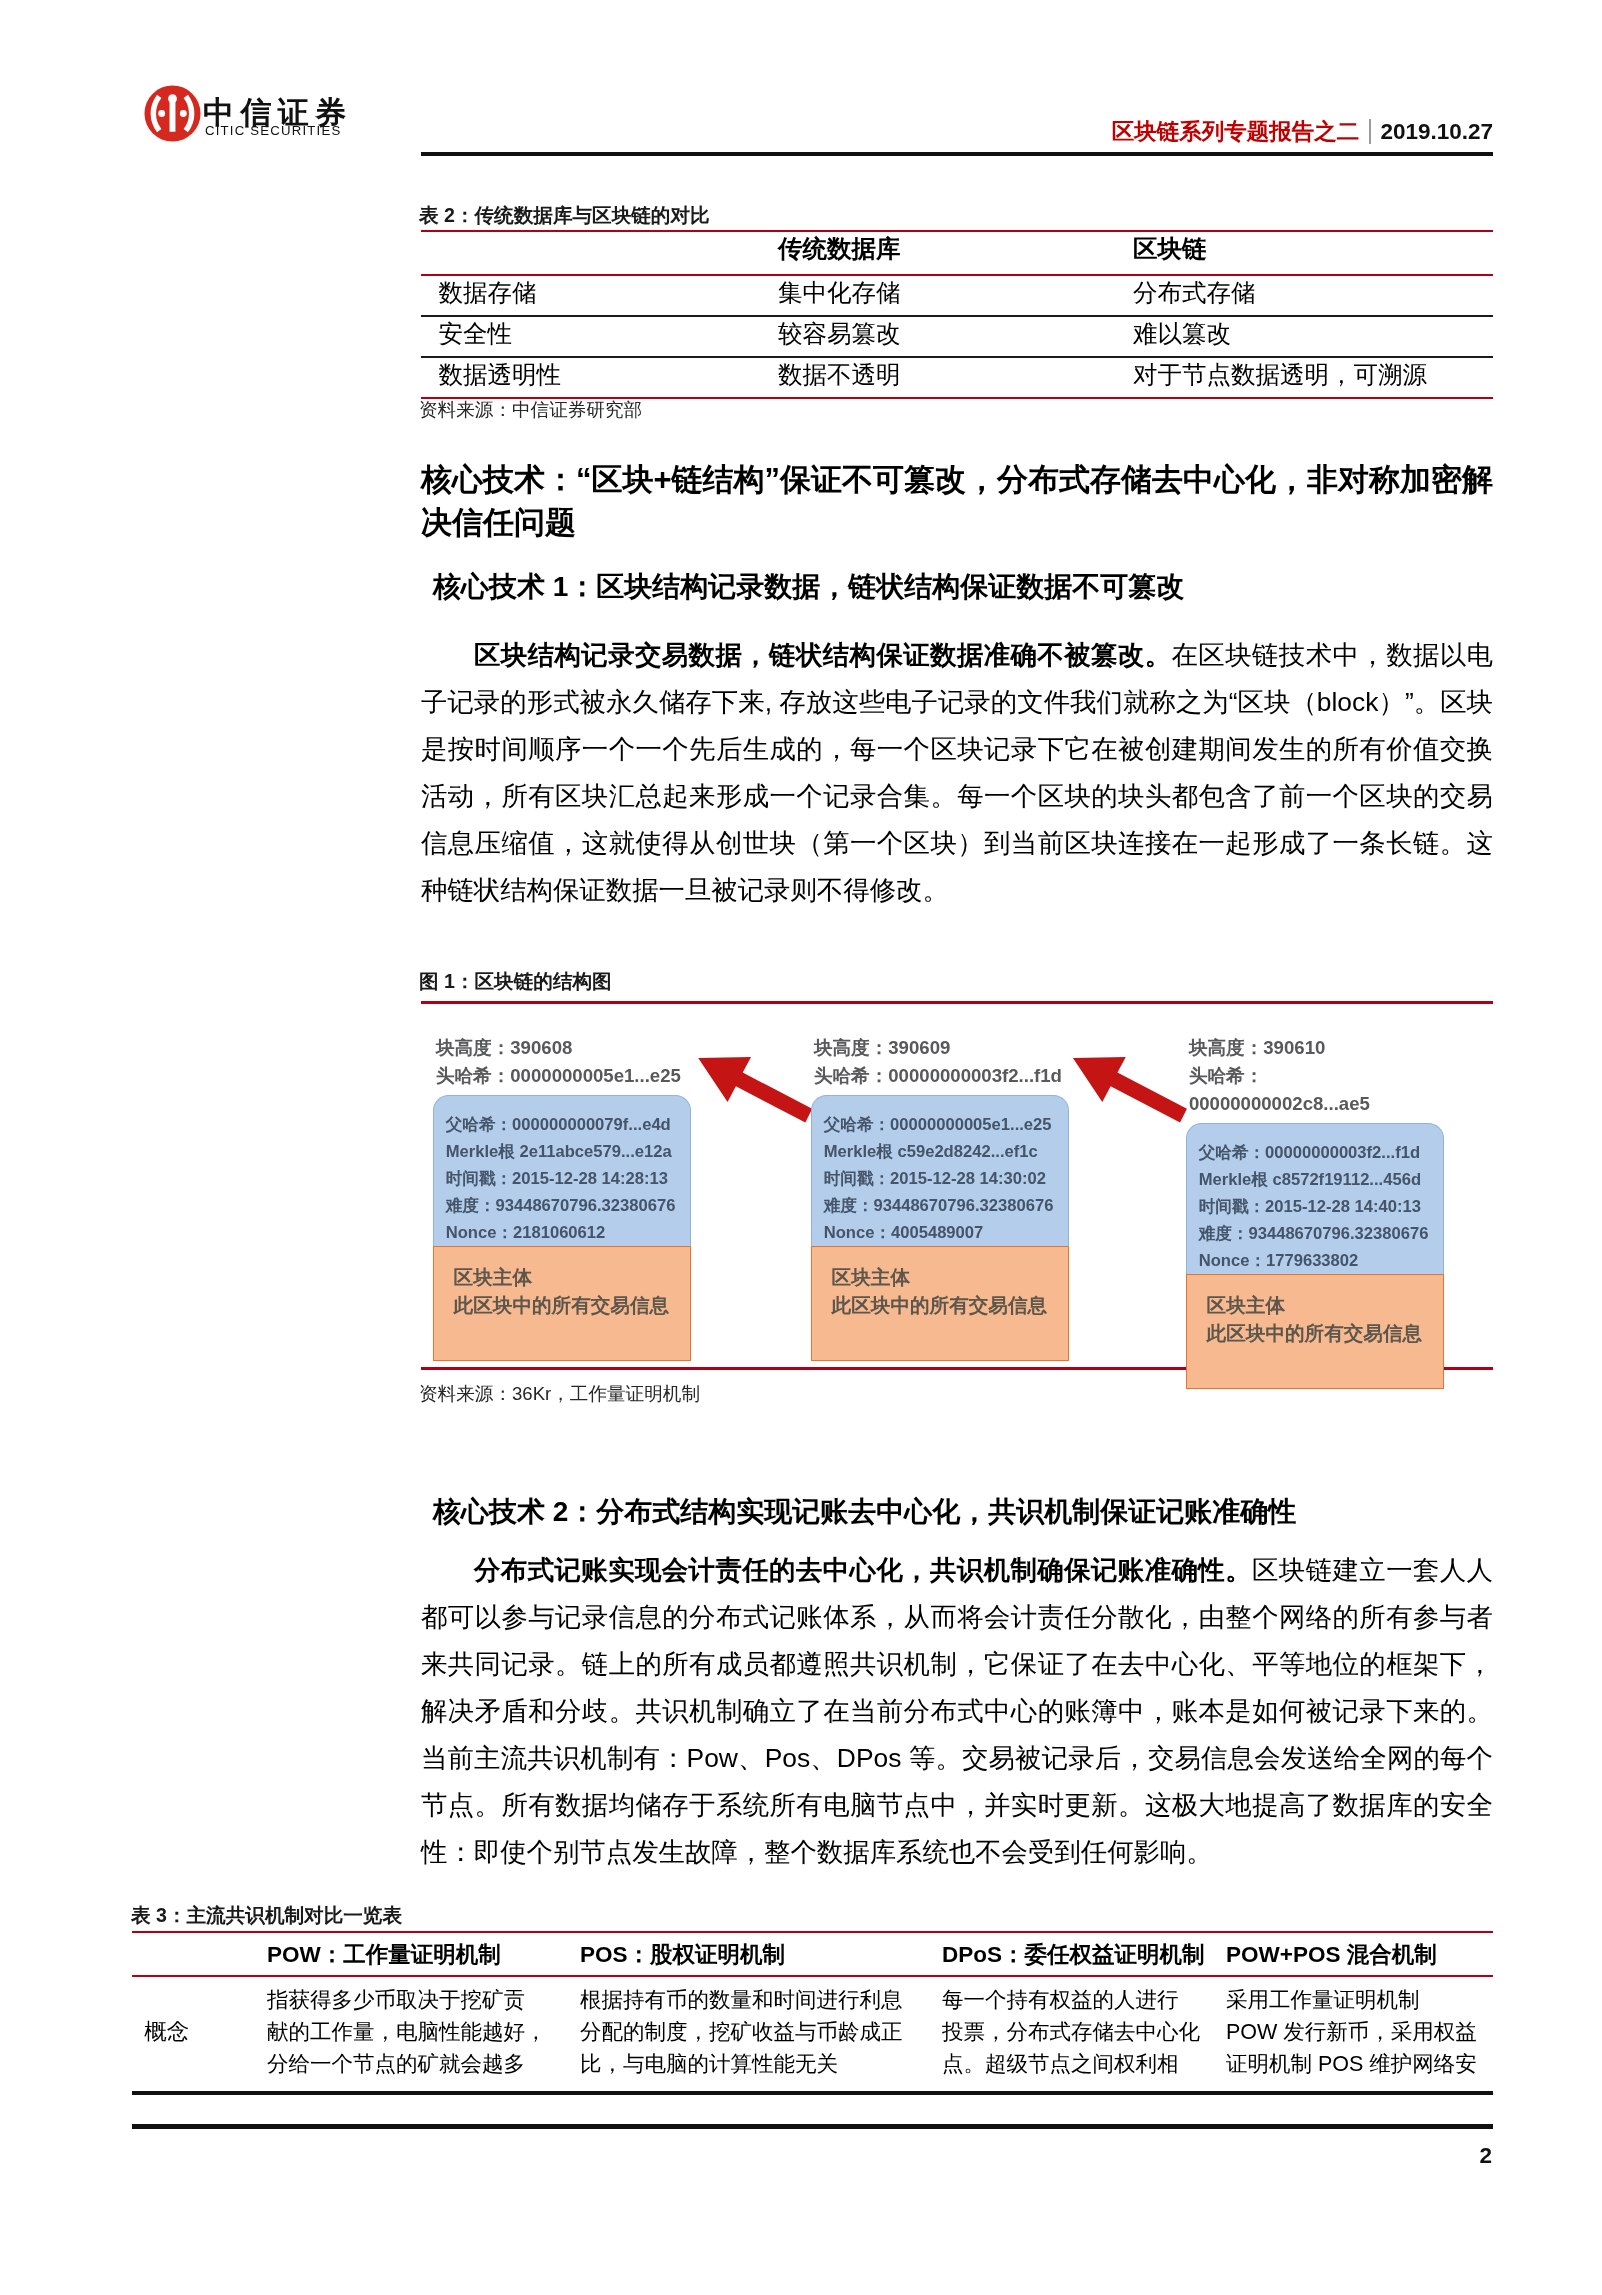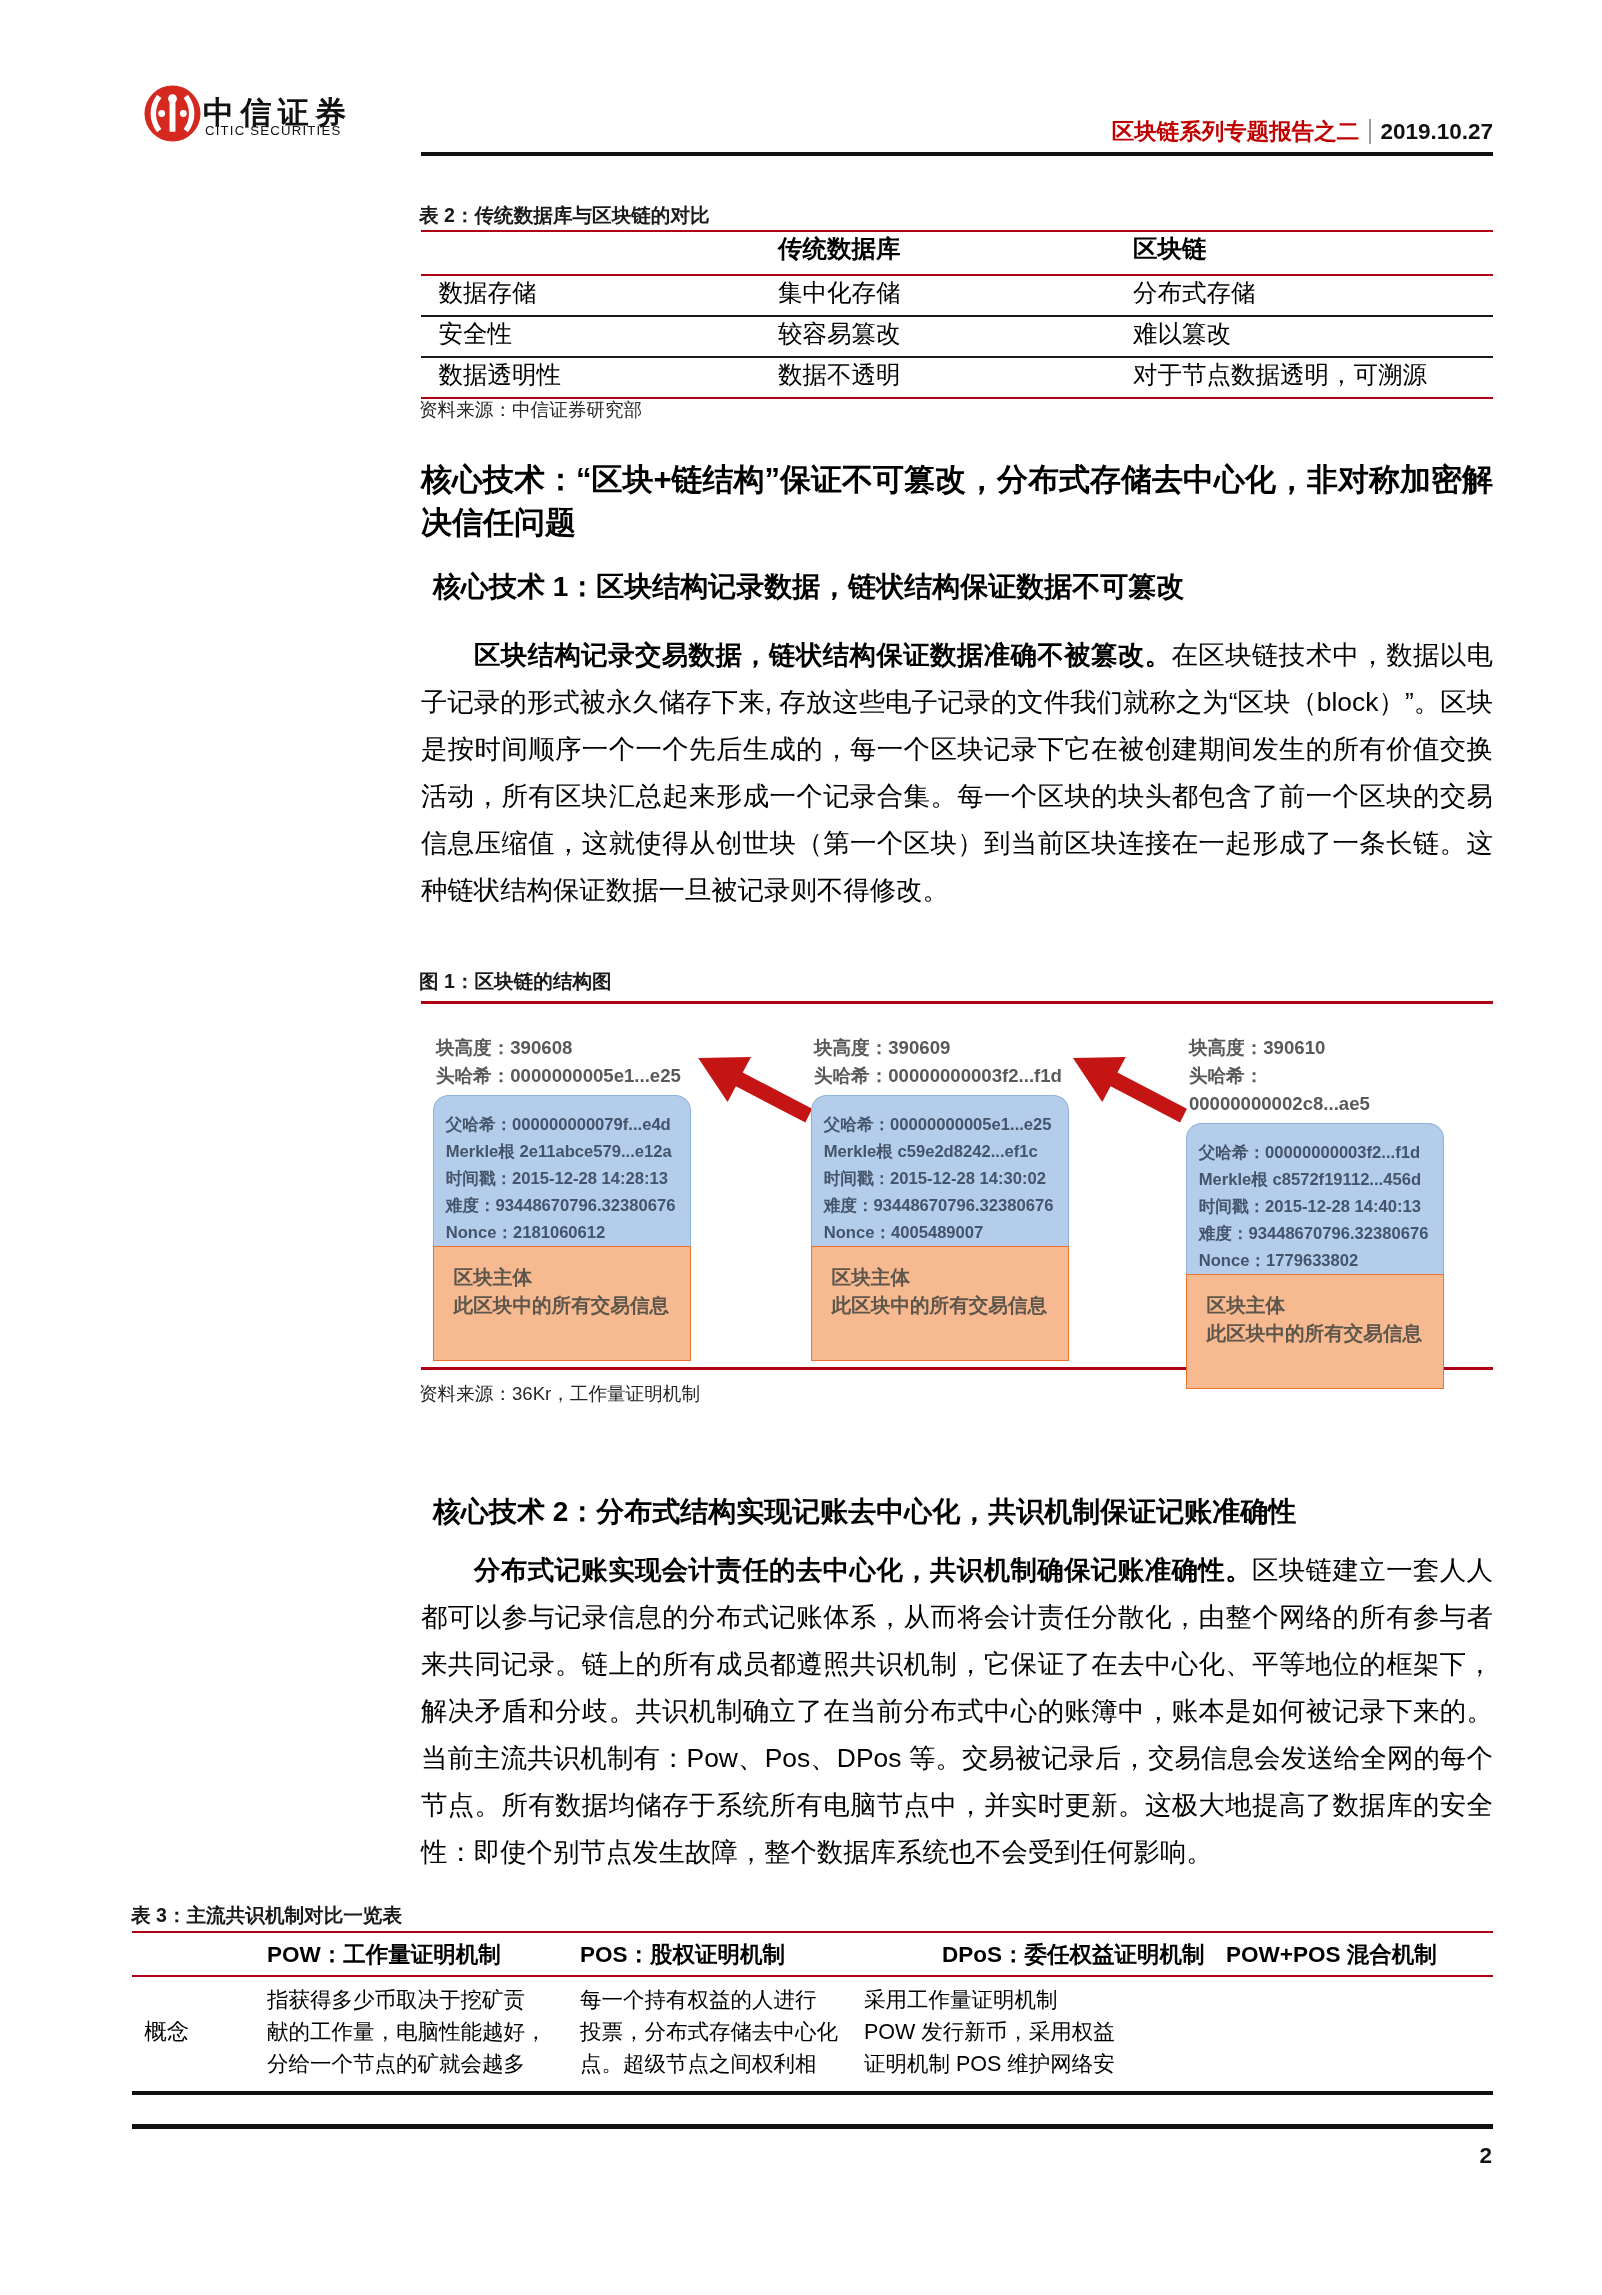--- a/index.html
+++ b/index.html
@@ -189,20 +189,23 @@
       <div class="t3-c1">POW：工作量证明机制</div>
       <div class="t3-c2">POS：股权证明机制</div>
       <div class="t3-c3">DPoS：委任权益证明机制</div>
       <div class="t3-c4">POW+POS 混合机制</div>
     </div>
     <div id="t3-body">
       <div class="t3-c0" id="t3-rowlabel">概念</div>
       <div class="t3-c1 t3-text">指获得多少币取决于挖矿贡
 献的工作量，电脑性能越好，
 分给一个节点的矿就会越多</div>
+      <div class="t3-c2 t3-text">根据持有币的数量和时间进行利息
+分配的制度，挖矿收益与币龄成正
+比，与电脑的计算性能无关</div>
       <div class="t3-c3 t3-text">每一个持有权益的人进行
 投票，分布式存储去中心化
 点。超级节点之间权利相</div>
       <div class="t3-c4 t3-text">采用工作量证明机制
 POW 发行新币，采用权益
 证明机制 POS 维护网络安</div>
     </div>
   </div>
 
   <div class="abs" id="footer-rule"></div>

